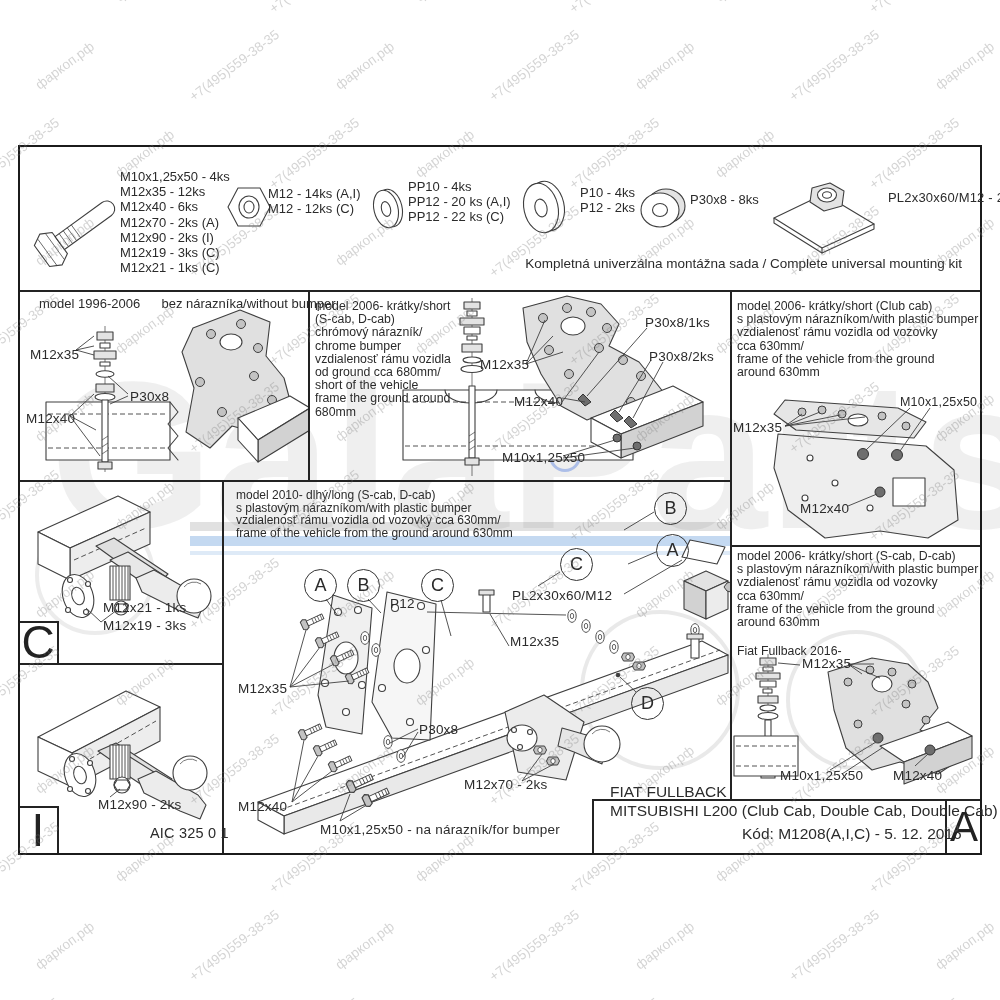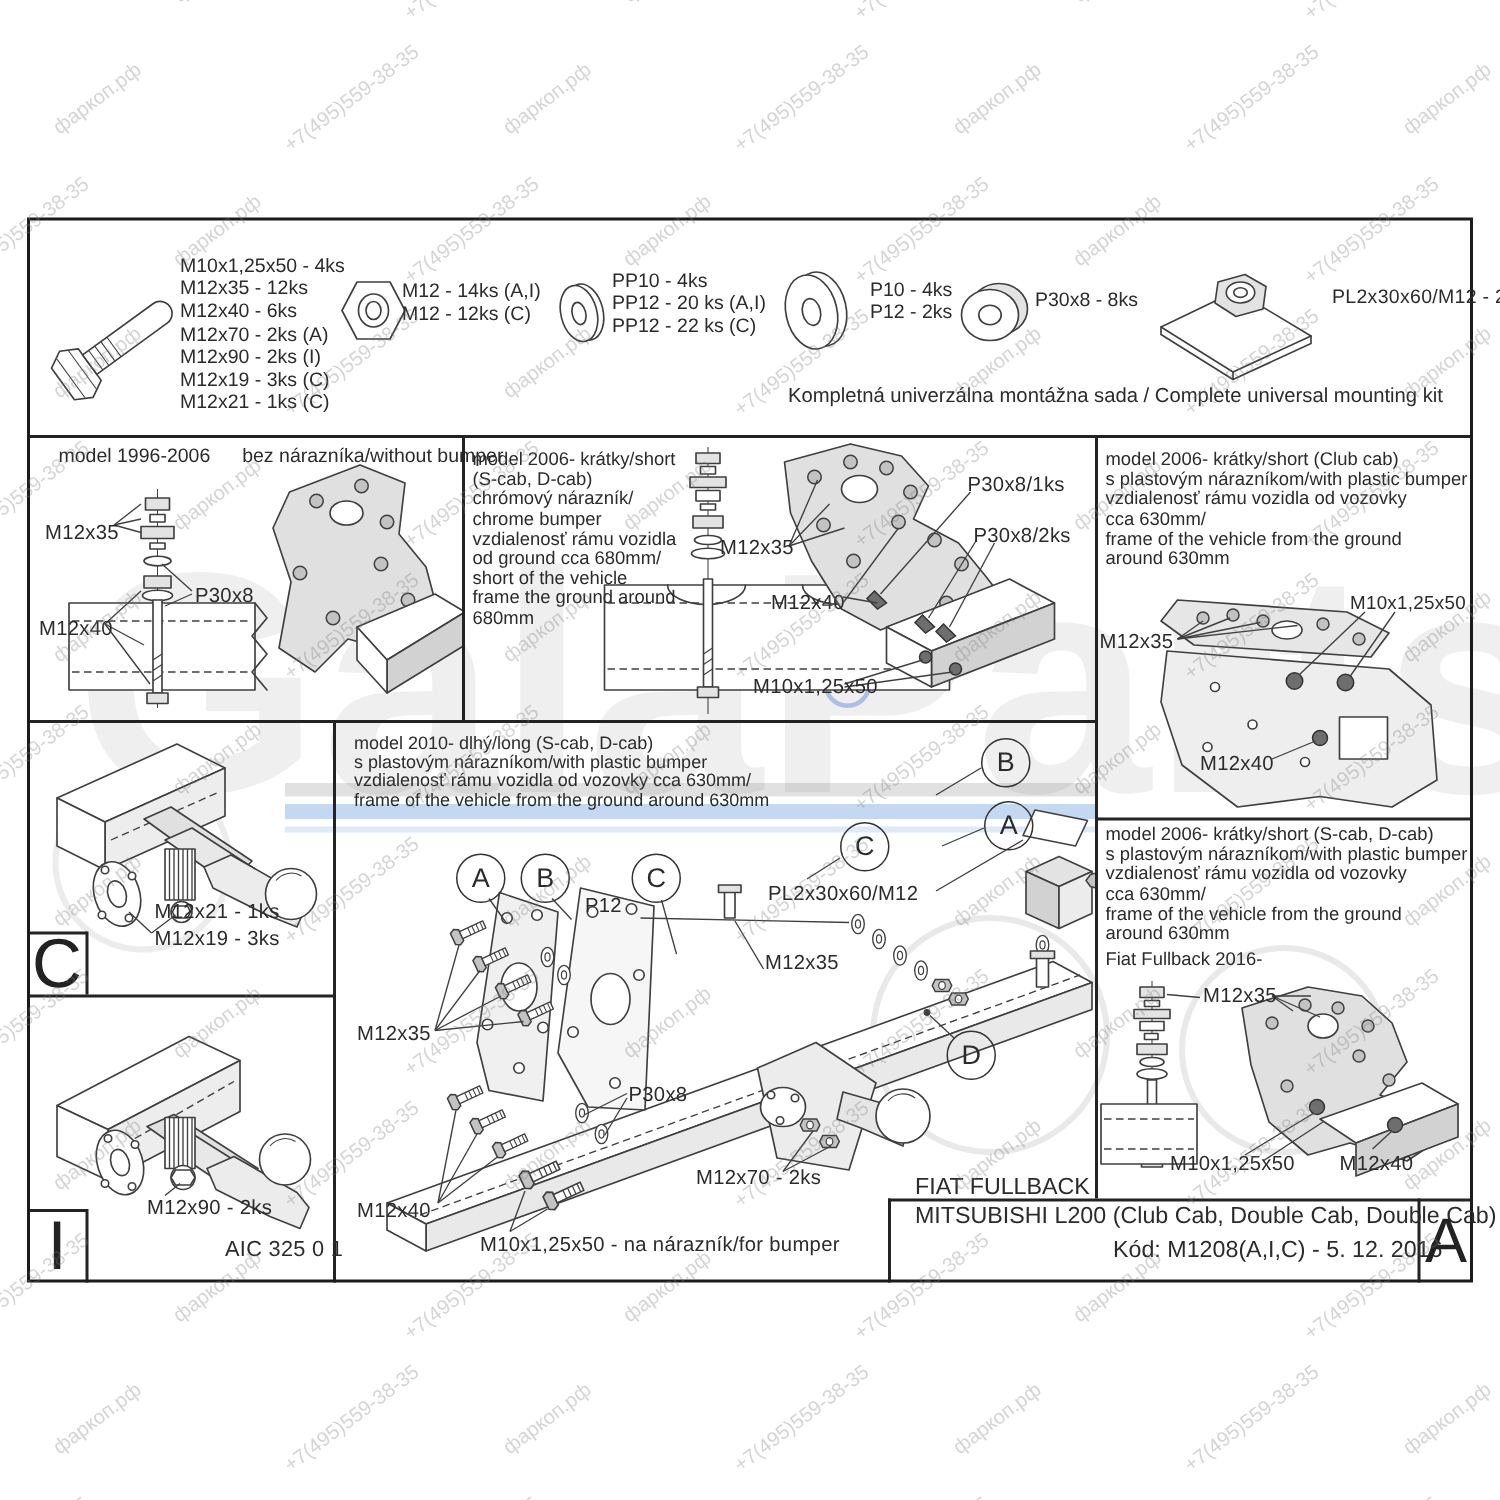--- a/index.html
+++ b/index.html
@@ -304,21 +304,21 @@
 <div class="lbl" style="left:900px;top:395px;font-size:12.5px">M10x1,25x50</div>
 <div class="lbl" style="left:800px;top:501px">M12x40</div>
 
 <div class="ptxt" style="left:737px;top:550px">
   <div>model 2006-  krátky/short (S-cab, D-cab)</div>
   <div>s plastovým nárazníkom/with plastic bumper</div>
   <div>vzdialenosť rámu vozidla od vozovky</div>
   <div>cca 630mm/</div>
   <div>frame of the vehicle from the ground</div>
   <div>around 630mm</div>
-  <div style="margin-top:4px">Fiat Fullback 2016-</div>
+  <div style="margin-top:16px">Fiat Fullback 2016-</div>
 </div>
 <svg class="svgp" style="left:730px;top:650px" width="252" height="149" viewBox="0 0 252 149">
   <line x1="38" y1="4" x2="38" y2="128" class="ld thin"></line>
   <rect x="30" y="8" width="16" height="7" class="sf"></rect>
   <rect x="33" y="17" width="10" height="4" class="sw"></rect>
   <rect x="26" y="23" width="24" height="6" class="sf"></rect>
   <rect x="30" y="31" width="16" height="6" class="sw"></rect>
   <rect x="33" y="39" width="9" height="4" class="sw"></rect>
   <rect x="28" y="46" width="20" height="7" class="sf"></rect>
   <ellipse cx="38" cy="58" rx="8" ry="3" class="sw"></ellipse>

